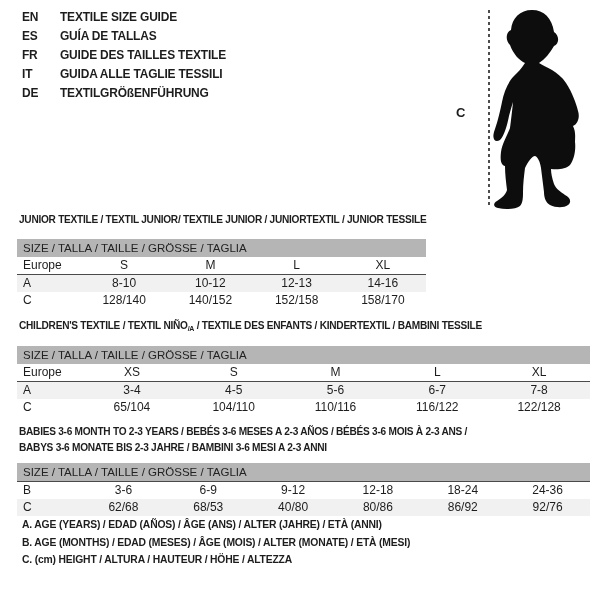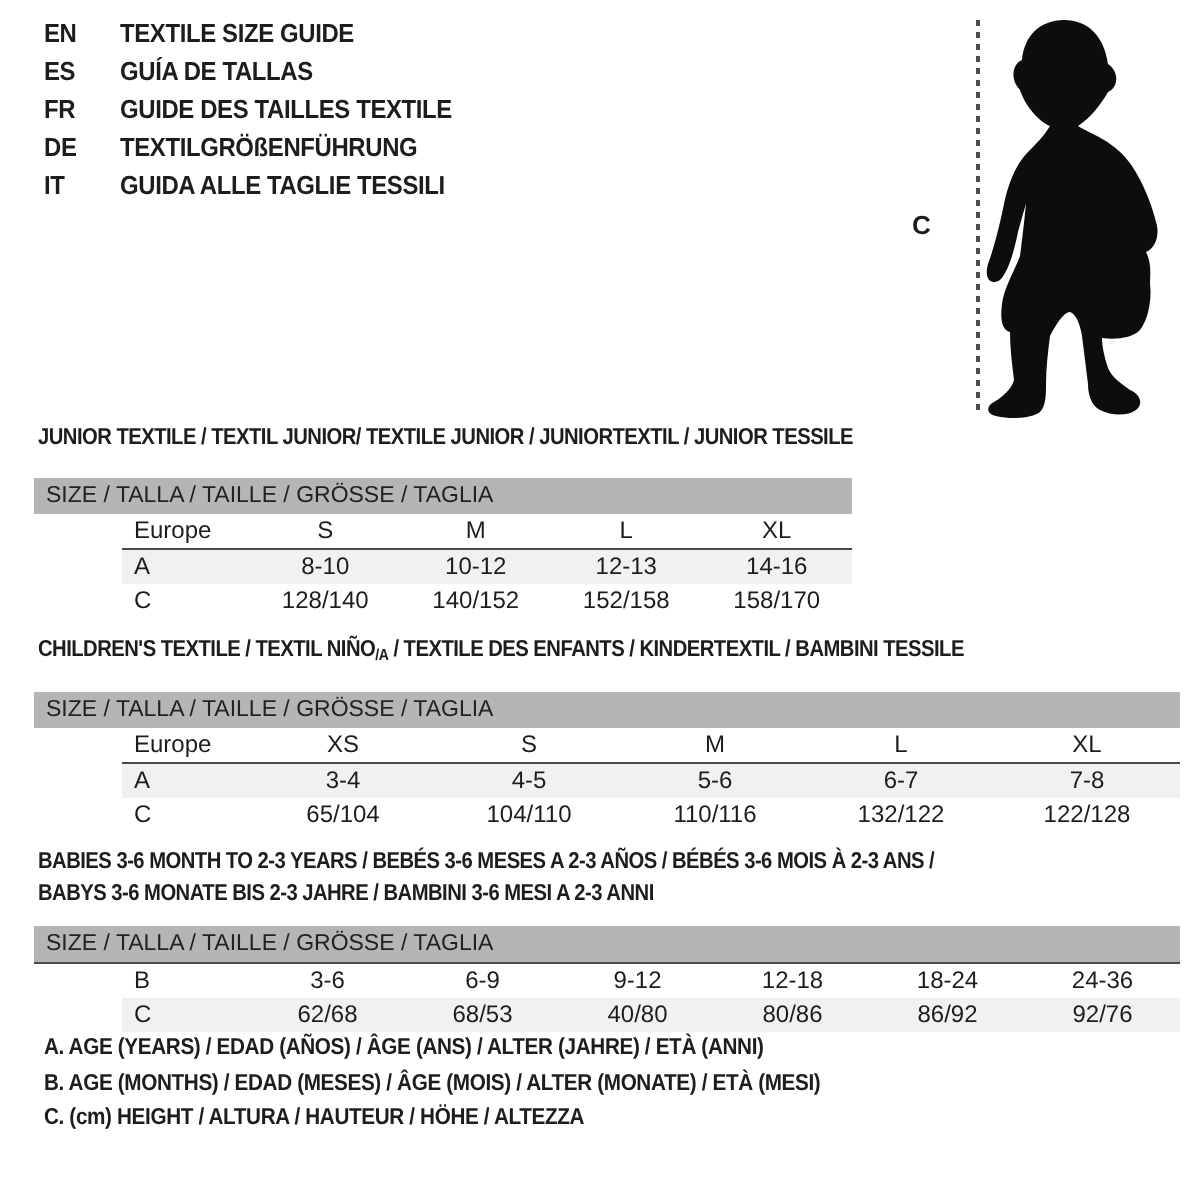--- a/index.html
+++ b/index.html
@@ -14,21 +14,21 @@
     transform:scaleX(0.92);transform-origin:left center;white-space:nowrap;}
   
   .dash-line{width:2px;background:repeating-linear-gradient(to bottom,#4d4d4d 0 3px,transparent 3px 6px);}
   .height-label{font-weight:bold;font-size:13px;}
   
   .tbl-title{font-weight:bold;font-size:11.5px;letter-spacing:-0.3px;white-space:nowrap;
     transform:scaleX(0.88);transform-origin:left top;line-height:16px;}
   .size-bar{background:#b5b5b5;height:18px;line-height:18px;font-size:11.5px;color:#222;
     padding-left:6px;white-space:nowrap;}
   .size-bar.with-rule{border-bottom:1.5px solid #4a4a4a;}
-  .trow{display:grid;height:17px;line-height:17px;font-size:12px;margin-left:44px;}
+  .trow{display:grid;height:17px;line-height:17px;font-size:12px;}
   .trow.europe{height:17px;border-bottom:1.5px solid #4a4a4a;}
   .trow.shaded{background:#f1f1f1;}
   .t1 .trow{grid-template-columns:64px repeat(4,1fr);}
   .t2 .trow{grid-template-columns:64px repeat(5,1fr);}
   .t3 .trow{grid-template-columns:64px repeat(6,1fr);}
   .cell-label{text-align:left;padding-left:6px;}
   .cell-val{text-align:center;}
   sub.szsub{font-size:8px;vertical-align:-2px;}
   
   .foot-line{font-weight:bold;font-size:11.5px;letter-spacing:-0.2px;line-height:17.5px;
@@ -47,26 +47,26 @@
     </div>
     <div class="lang-row">
       <span class="lang-code">ES</span>
       <span class="lang-label">GUÍA DE TALLAS</span>
     </div>
     <div class="lang-row">
       <span class="lang-code">FR</span>
       <span class="lang-label">GUIDE DES TAILLES TEXTILE</span>
     </div>
     <div class="lang-row">
+      <span class="lang-code">IT</span>
+      <span class="lang-label">GUIDA ALLE TAGLIE TESSILI</span>
+    </div>
+    <div class="lang-row">
       <span class="lang-code">DE</span>
       <span class="lang-label">TEXTILGRÖßENFÜHRUNG</span>
-    </div>
-    <div class="lang-row">
-      <span class="lang-code">IT</span>
-      <span class="lang-label">GUIDA ALLE TAGLIE TESSILI</span>
     </div>
   </div>
 
   <span class="abs height-label" style="left:456px;top:105px;">C</span>
   <div class="abs dash-line" style="left:488px;top:10px;height:196px;"></div>
   <svg class="abs" style="left:492px;top:4px;" width="96" height="206" viewBox="0 0 96 206" aria-hidden="true">
     <path fill="#0d0d0d" d="
       M40,6
       C28,6 20,14 19,26
       C14,28 13,36 18,41
@@ -149,21 +149,21 @@
       <span class="cell-val">4-5</span>
       <span class="cell-val">5-6</span>
       <span class="cell-val">6-7</span>
       <span class="cell-val">7-8</span>
     </div>
     <div class="trow">
       <span class="cell-label">C</span>
       <span class="cell-val">65/104</span>
       <span class="cell-val">104/110</span>
       <span class="cell-val">110/116</span>
-      <span class="cell-val">132/122</span>
+      <span class="cell-val">116/122</span>
       <span class="cell-val">122/128</span>
     </div>
   </div>
 
   <div class="abs" style="left:19px;top:423px;">
     <div class="tbl-title">BABIES 3-6 MONTH TO 2-3 YEARS / BEBÉS 3-6 MESES A 2-3 AÑOS / BÉBÉS 3-6 MOIS À 2-3 ANS /</div>
     <div class="tbl-title">BABYS 3-6 MONATE BIS 2-3 JAHRE / BAMBINI 3-6 MESI A 2-3 ANNI</div>
   </div>
   <div class="abs t3" style="left:17px;top:463px;width:573px;">
     <div class="size-bar with-rule">SIZE / TALLA / TAILLE / GRÖSSE / TAGLIA</div>

